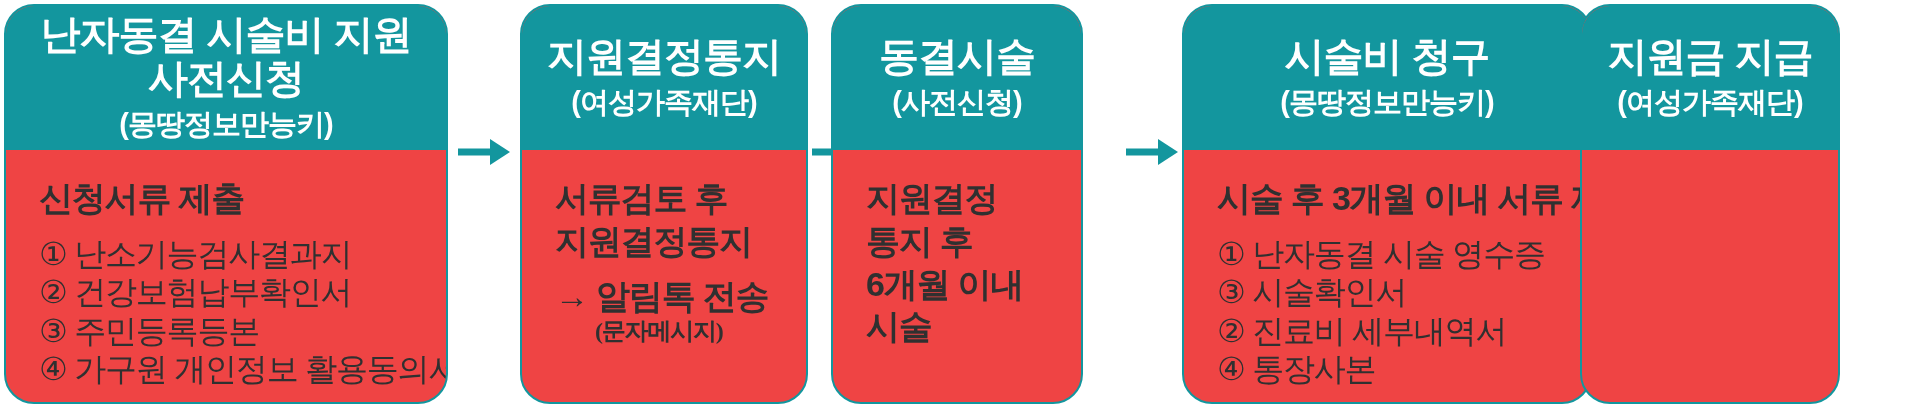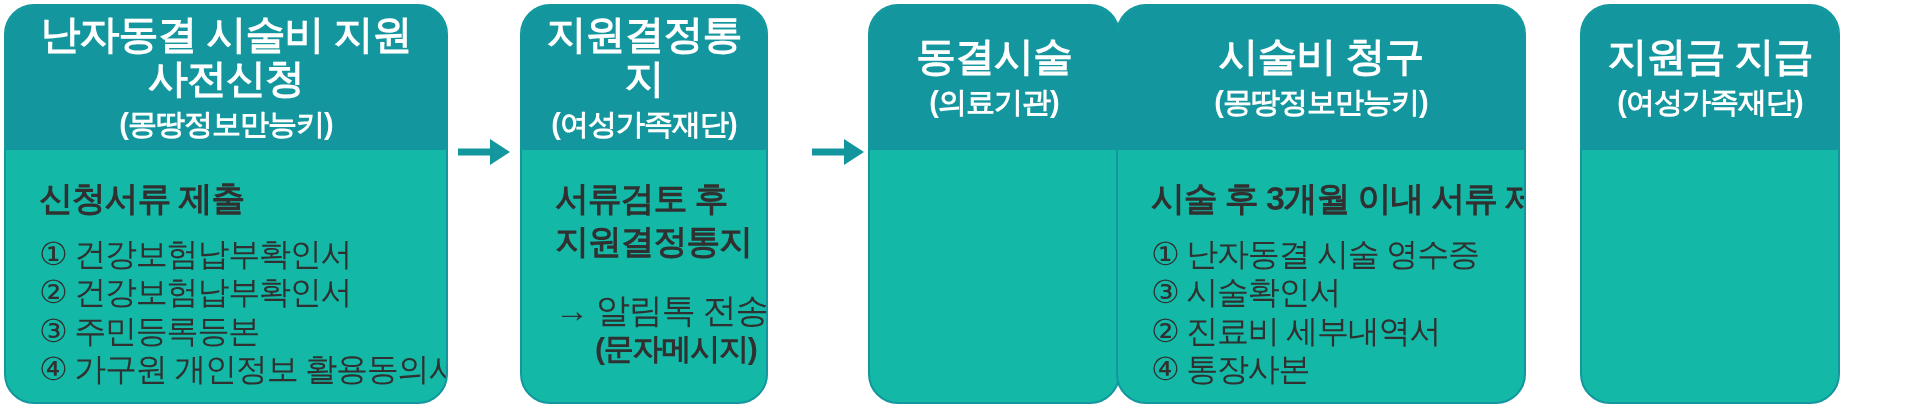--- a/index.html
+++ b/index.html
@@ -15,21 +15,21 @@
     font-family: "Liberation Sans", "DejaVu Sans", sans-serif;
     overflow: hidden;
   }
   .card {
     position: absolute;
     top: 4px;
     height: 400px;
     box-sizing: border-box;
     border: 2px solid #13969E;
     border-radius: 30px;
-    background: #14b8a6;
+    background: #ef4444;
     overflow: hidden;
   }
   .card-head {
     box-sizing: border-box;
     height: 144px;
     background: #13969E;
     color: #ffffff;
     display: flex;
     flex-direction: column;
     align-items: center;
@@ -67,34 +67,35 @@
     margin-top: 15px;
   }
   .item {
     font-size: 32px;
     font-weight: 500;
     line-height: 1.2;
     white-space: pre;
     letter-spacing: -1.2px;
   }
   .note {
-    margin-top: 27px;
+    margin-top: 13px;
     font-size: 34px;
-    font-weight: 400;
+    font-weight: 700;
     line-height: 1.22;
     white-space: pre;
     letter-spacing: -1.2px;
   }
   .note-indent {
     padding-left: 40px;
-    font-size: 30px;
+    font-size: 24px;
     font-weight: 600;
     line-height: 1.22;
     white-space: pre;
     letter-spacing: -1.2px;
+    font-family: Liberation Serif, serif;
   }
   .arrow {
     position: absolute;
     top: 136px;
     width: 52px;
     height: 32px;
   }
 </style>
 </head>
 <body>
@@ -103,64 +104,70 @@
 
   <section class="card" style="left:4px; width:444px">
     <header class="card-head">
       <h2 class="card-title">난자동결 시술비 지원
 사전신청</h2>
       <div class="card-subtitle">(몽땅정보만능키)</div>
     </header>
     <div class="card-body">
       <div class="lead">신청서류 제출</div>
       <div class="items">
-        <div class="item">① 건강보험납부확인서</div>
+        <div class="item">① 난소기능검사결과지</div>
         <div class="item">② 건강보험납부확인서</div>
         <div class="item">③ 주민등록등본</div>
         <div class="item">④ 가구원 개인정보 활용동의서</div>
       </div>
     </div>
   </section>
 
   <svg class="arrow" style="left:458px" viewBox="0 0 52 32">
     <rect x="0" y="12.5" width="34" height="7" fill="#13969E"></rect>
     <polygon points="32,3 52,16 32,29" fill="#13969E"></polygon>
   </svg>
 
-  <section class="card" style="left:520px; width:248px">
+  <section class="card" style="left:520px; width:288px">
     <header class="card-head">
       <h2 class="card-title">지원결정통지</h2>
       <div class="card-subtitle">(여성가족재단)</div>
     </header>
     <div class="card-body">
       <div class="lead">서류검토 후
 지원결정통지</div>
       <div class="note">→ 알림톡 전송</div>
       <div class="note-indent">(문자메시지)</div>
     </div>
   </section>
 
   <svg class="arrow" style="left:812px" viewBox="0 0 52 32">
     <rect x="0" y="12.5" width="34" height="7" fill="#13969E"></rect>
     <polygon points="32,3 52,16 32,29" fill="#13969E"></polygon>
   </svg>
 
-  <section class="card" style="left:868px; width:252px">
+  <section class="card" style="left:831px; width:252px">
     <header class="card-head">
       <h2 class="card-title">동결시술</h2>
-      <div class="card-subtitle">(의료기관)</div>
+      <div class="card-subtitle">(사전신청)</div>
     </header>
+    <div class="card-body">
+      <div class="lead">지원결정
+통지 후
+6개월 이내
+시술</div>
+    </div>
   </section>
 
   <svg class="arrow" style="left:1126px" viewBox="0 0 52 32">
     <rect x="0" y="12.5" width="34" height="7" fill="#13969E"></rect>
     <polygon points="32,3 52,16 32,29" fill="#13969E"></polygon>
   </svg>
 
-  <section class="card" style="left:1116px; width:410px">
+  <section class="card" style="left:1182px; width:410px">
     <header class="card-head">
       <h2 class="card-title">시술비 청구</h2>
       <div class="card-subtitle">(몽땅정보만능키)</div>
     </header>
     <div class="card-body">
       <div class="lead">시술 후 3개월 이내 서류 제출</div>
       <div class="items">
         <div class="item">① 난자동결 시술 영수증</div>
         <div class="item">③ 시술확인서</div>
         <div class="item">② 진료비 세부내역서</div>

